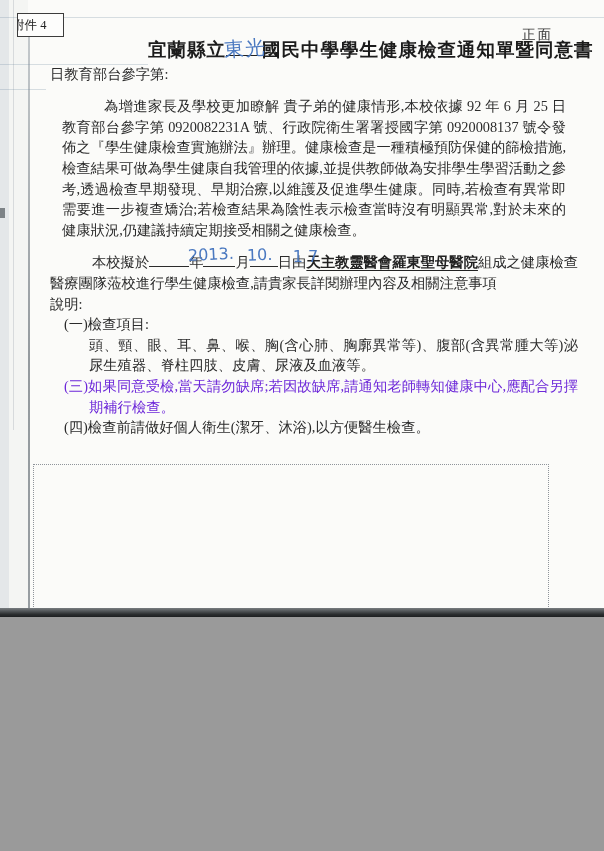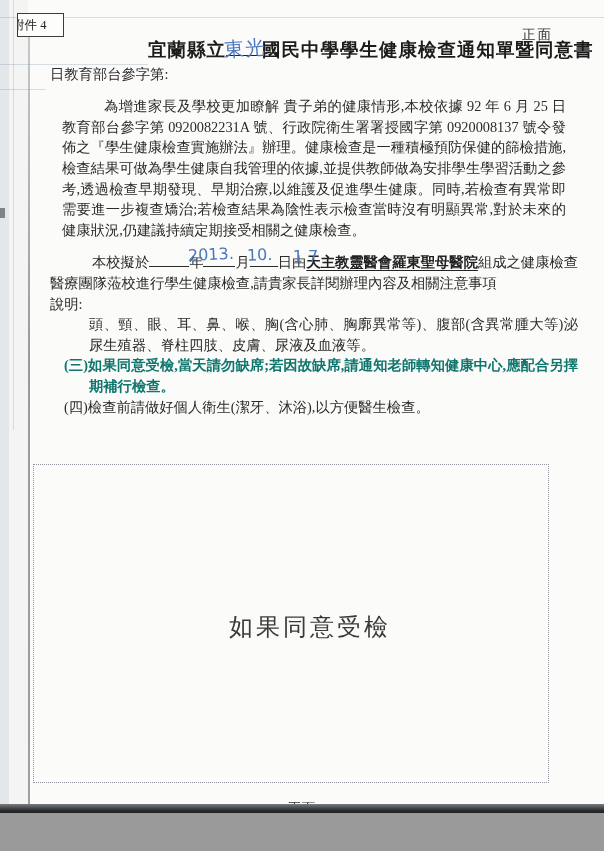--- a/index.html
+++ b/index.html
@@ -1,16 +1,16 @@
 <!DOCTYPE html>
 <html><head>
 <meta charset="utf-8">
 <style>
   html,body{margin:0;padding:0;background:#9a9a9a;}
-  .scan{position:relative;width:604px;height:813px;background:#fbfbf9;overflow:hidden;
+  .scan{position:relative;width:604px;height:617px;background:#fbfbf9;overflow:hidden;
         font-family:"Liberation Serif","DejaVu Serif",serif;color:#2b2b2b;}
   
   .edge-left{position:absolute;left:0;top:0;width:9px;height:851px;background:#e4e7e9;}
   .edge-left2{position:absolute;left:9px;top:0;width:19px;height:851px;background:#f4f5f3;}
   .vline{position:absolute;left:13px;top:0;width:1px;height:430px;background:rgba(160,170,178,.35);}
   .binding{position:absolute;left:28px;top:36px;width:2px;height:808px;
            background:linear-gradient(180deg,#c3c8cb,#949a9e 40%,#9aa0a4);}
   .bottom-bar{position:absolute;left:0;bottom:0;width:604px;height:9px;
               background:linear-gradient(180deg,#787d80,#2b2e30 70%,#1d1f20);}
   .hline{position:absolute;height:1px;background:rgba(120,145,165,.28);}
@@ -38,21 +38,21 @@
   .p2{margin:0;text-indent:42px;}
   .blank{display:inline-block;height:3px;border-bottom:1.4px solid #2b2b2b;position:relative;
          vertical-align:baseline;}
   .b1{width:40px;}.b2{width:32px;}.b3{width:28px;}
   .hw-year{position:absolute;left:-3px;bottom:0;font-size:16px;white-space:nowrap;transform:rotate(-3deg);}
   .hw-month{position:absolute;left:2px;bottom:0;font-size:16px;white-space:nowrap;transform:rotate(-2deg);}
   .hw-day{position:absolute;left:1px;bottom:-1px;font-size:16px;letter-spacing:5px;white-space:nowrap;}
   .hospital{font-weight:bold;text-decoration:underline;text-underline-offset:2.5px;color:#222;}
   .item{margin:0;padding-left:39px;text-indent:-25px;}
   .item-sub{margin:0;padding-left:39px;}
-  .bold{font-weight:bold;color:#0f766e;}
+  .bold{font-weight:normal;color:#6d28d9;}
 
   .tear{position:absolute;left:30px;top:438px;width:540px;text-align:center;font-size:12.5px;
         color:#3f3f3f;letter-spacing:.5px;}
   .tear-rule{position:absolute;left:0;right:0;top:7px;border-top:1.6px dashed #666;}
   .tear-text{position:relative;}
 
   .dotted-box{position:absolute;left:33px;top:464px;width:514px;height:317px;
               border:1.6px dotted #8f949a;background:transparent;}
   .box-msg{margin-top:146px;text-align:center;text-indent:38px;font-size:24px;letter-spacing:3px;
            color:#3a3a3a;}
@@ -84,20 +84,21 @@
   <div class="content">
 
     <h1 class="title"><span>宜蘭縣立</span><span class="school-blank"><span class="hw hw-school">東光</span></span><span>國民中學學生健康檢查通知單暨同意書</span></h1>
 
     <p class="greeting">日教育部台參字第:</p>
 
     <p class="p1">為增進家長及學校更加瞭解 貴子弟的健康情形,本校依據 92 年 6 月 25 日教育部台參字第 0920082231A 號、行政院衛生署署授國字第 0920008137 號令發佈之『學生健康檢查實施辦法』辦理。健康檢查是一種積極預防保健的篩檢措施,檢查結果可做為學生健康自我管理的依據,並提供教師做為安排學生學習活動之參考,透過檢查早期發現、早期治療,以維護及促進學生健康。同時,若檢查有異常即需要進一步複查矯治;若檢查結果為陰性表示檢查當時沒有明顯異常,對於未來的健康狀況,仍建議持續定期接受相關之健康檢查。</p>
 
     <p class="p2"><span>本校擬於</span><span class="blank b1"><span class="hw hw-year">2013.</span></span><span>年</span><span class="blank b2"><span class="hw hw-month">10.</span></span><span>月</span><span class="blank b3"><span class="hw hw-day">17</span></span><span>日由</span><span class="hospital">天主教靈醫會羅東聖母醫院</span><span>組成之健康檢查醫療團隊蒞校進行學生健康檢查,請貴家長詳閱辦理內容及相關注意事項</span><br><span>說明:</span></p>
 
+    <div class="item"><span>(一)</span><span>檢查項目:</span></div>
     <div class="item-sub">頭、頸、眼、耳、鼻、喉、胸(含心肺、胸廓異常等)、腹部(含異常腫大等)泌尿生殖器、脊柱四肢、皮膚、尿液及血液等。</div>
 
 
     <div class="item bold"><span>(三)</span><span>如果同意受檢,當天請勿缺席;若因故缺席,請通知老師轉知健康中心,應配合另擇期補行檢查。</span></div>
 
     <div class="item"><span>(四)</span><span>檢查前請做好個人衛生(潔牙、沐浴),以方便醫生檢查。</span></div>
 
   </div>
 
 

